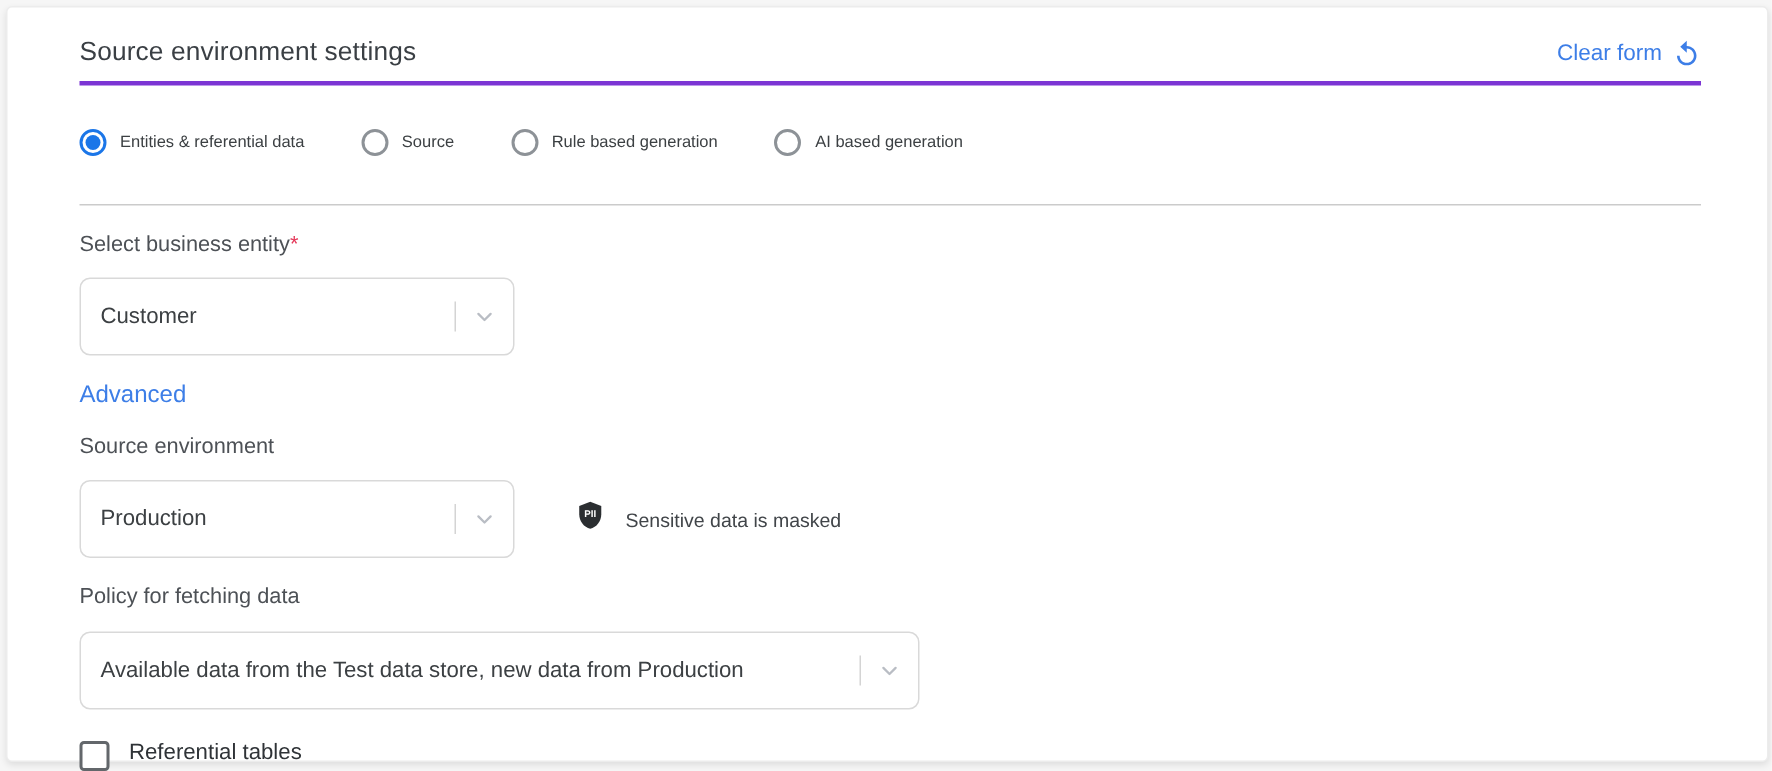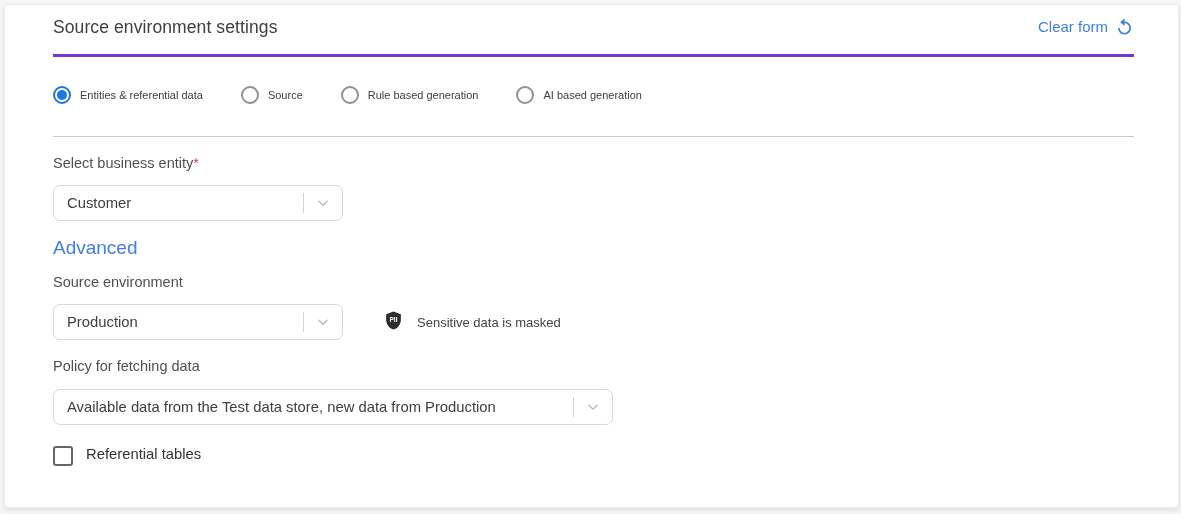--- a/index.html
+++ b/index.html
@@ -7,21 +7,21 @@
               font-family:"Liberation Sans", sans-serif; }
   .card {
     position:absolute; left:4px; top:4px; width:1175px; height:504px;
     background:#ffffff; border:1px solid #ececec; border-radius:4px;
     box-shadow:0 2px 5px rgba(0,0,0,0.10);
     padding:0 44px 0 48px;
   }
   
   .header-row {
     margin-top:12px; height:28px;
-    display:flex; justify-content:space-between; align-items:flex-start;
+    display:flex; justify-content:space-between; align-items:flex-end;
   }
   .page-title { font-size:17.5px; color:#3a3f44; letter-spacing:.1px; }
   .clear-form {
     display:flex; align-items:center; gap:7px; cursor:pointer;
     color:#3d7ee7; font-size:15px;
   }
   .clear-form svg { display:block; }
   .accent-rule { height:3px; background:#7c35d4; margin-top:9px; }
 
   
@@ -37,32 +37,32 @@
     border-radius:50%; background:#1b76e8;
   }
   .radio-label { font-size:11px; color:#3c4043; }
 
   .hr { height:1px; background:#cbcbcb; margin-top:29px; }
 
   
   .field-label { margin-top:16px; font-size:14.5px; line-height:20px; color:#4d5156; }
   .required { color:#e5395a; }
   .select {
-    margin-top:12px; height:36px; background:#fff;
+    margin-top:12px; height:52px; background:#fff;
     border:1px solid #d9d9d9; border-radius:7px;
     display:flex; align-items:center; cursor:pointer;
   }
   .select .value { flex:1; padding-left:13px; font-size:14.8px; color:#3c4043;
                    white-space:nowrap; overflow:hidden; }
   .select .sep { width:1px; height:20px; background:#d4d4d4; flex:none; }
   .select .chev { width:38px; display:flex; align-items:center; justify-content:center; flex:none; }
   .w-290 { width:290px; }
   .w-560 { width:560px; }
 
-  .link { margin-top:17px; font-size:19px; line-height:20px; color:#3d7ee7;
+  .link { margin-top:17px; font-size:16px; line-height:20px; color:#3d7ee7;
           cursor:pointer; width:fit-content;text-align:center; }
   .mt-14 { margin-top:14px; }
   .mt-13 { margin-top:13px; }
 
   .env-row { display:flex; align-items:center; }
   .masked-note { display:flex; align-items:center; gap:13px; margin-left:40px; margin-top:12px; }
   .masked-text { font-size:13px; color:#414549; }
 
   
   .checkbox-row { margin-top:21px; display:flex; align-items:flex-start; gap:13px; cursor:pointer; }

